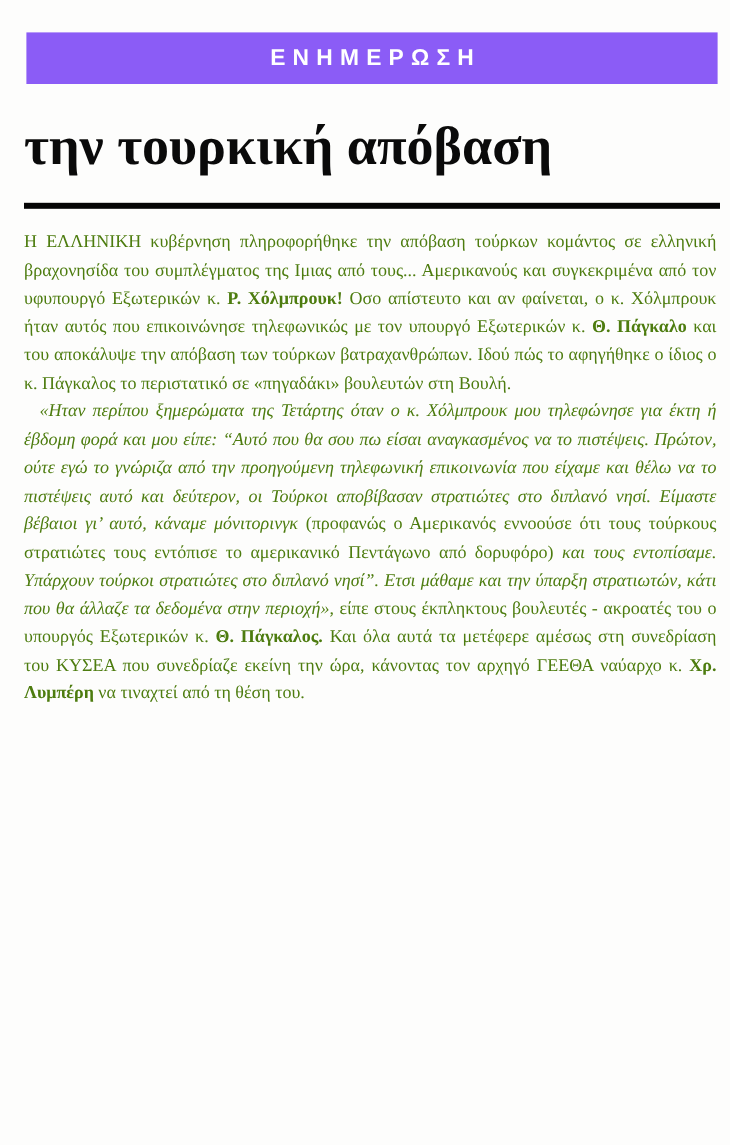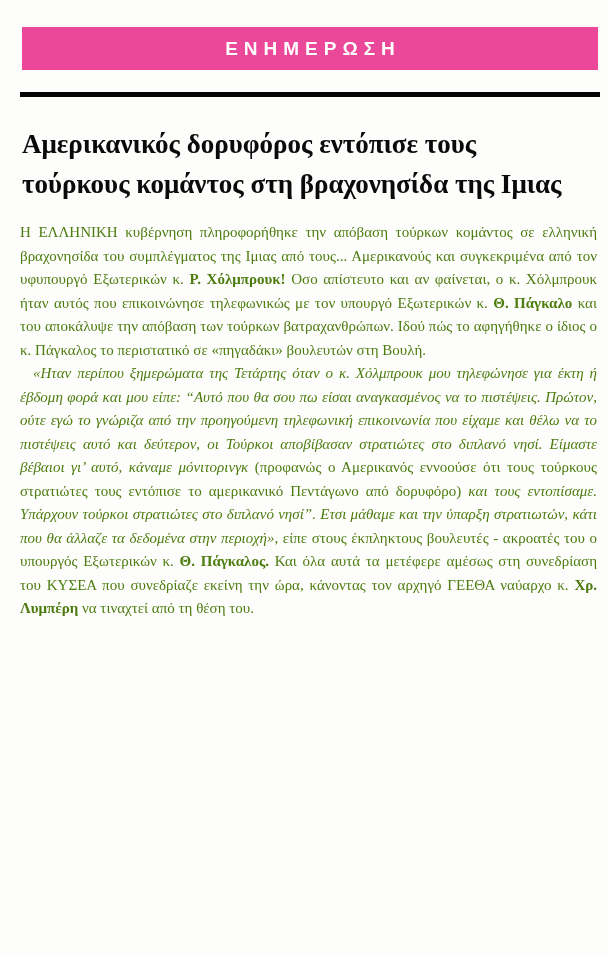--- a/index.html
+++ b/index.html
@@ -11,21 +11,21 @@
     color: #0d0d0d;
     overflow: hidden;
     font-family: "Liberation Serif", "DejaVu Serif", serif;
   }
   .page { width: 608px; height: 954px; position: relative; }
 
   .banner {
     margin: 27px 10px 0 22px;
     width: 576px;
     height: 43px;
-    background: #ec4899;
+    background: #8b5cf6;
     display: flex;
     align-items: center;
     justify-content: center;
   }
   .banner-label {
     font-family: "Liberation Sans", "DejaVu Sans", sans-serif;
     font-weight: bold;
     font-size: 19px;
     letter-spacing: 6px;
     color: #ffffff;
@@ -76,27 +76,24 @@
 </head>
 <body>
 
 <div class="page">
 
   <div class="banner">
     <span class="banner-label">ΕΝΗΜΕΡΩΣΗ</span>
   </div>
 
   <h1 class="headline">
+    <span class="headline-line">την τουρκική απόβαση</span>
   </h1>
 
   <div class="divider"></div>
 
-  <h2 class="subheadline">
-    <span class="subheadline-line">Αμερικανικός δορυφόρος εντόπισε τους</span>
-    <span class="subheadline-line">τούρκους κομάντος στη βραχονησίδα της Ιμιας</span>
-  </h2>
 
   <div class="article">
     <p class="para"><span class="run run-regular">Η ΕΛΛΗΝΙΚΗ κυβέρνηση πληροφορήθηκε την απόβαση τούρ­κων κομάντος σε ελληνική βραχονησίδα του συμπλέγματος της Ιμιας από τους... Αμερικανούς και συγκεκριμένα από τον υφυ­πουργό Εξωτερικών κ. </span><span class="run run-bold">Ρ. Χόλμπρουκ!</span><span class="run run-regular"> Οσο απίστευτο και αν φαίνεται, ο κ. Χόλμπρουκ ήταν αυτός που επικοινώνησε τηλε­φωνικώς με τον υπουργό Εξωτερικών κ. </span><span class="run run-bold">Θ. Πάγκαλο</span><span class="run run-regular"> και του αποκάλυψε την απόβαση των τούρκων βατραχανθρώπων. Ιδού πώς το αφηγήθηκε ο ίδιος ο κ. Πάγκαλος το περιστατικό σε «πηγαδάκι» βουλευτών στη Βουλή.</span></p>
     <p class="para indent"><span class="run run-italic">«Ηταν περίπου ξημερώματα της Τετάρτης όταν ο κ. Χόλ­μπρουκ μου τηλεφώνησε για έκτη ή έβδομη φορά και μου εί­πε: “Αυτό που θα σου πω είσαι αναγκασμένος να το πιστέ­ψεις. Πρώτον, ούτε εγώ το γνώριζα από την προηγούμενη τη­λεφωνική επικοινωνία που είχαμε και θέλω να το πιστέψεις αυτό και δεύτερον, οι Τούρκοι αποβίβασαν στρατιώτες στο δι­πλανό νησί. Είμαστε βέβαιοι γι’ αυτό, κάναμε μόνιτορινγκ </span><span class="run run-regular">(προφανώς ο Αμερικανός εννοούσε ότι τους τούρκους στρατιώ­τες τους εντόπισε το αμερικανικό Πεντάγωνο από δορυφόρο) </span><span class="run run-italic">και τους εντοπίσαμε. Υπάρχουν τούρκοι στρατιώτες στο δι­πλανό νησί”. Ετσι μάθαμε και την ύπαρξη στρατιωτών, κάτι που θα άλλαζε τα δεδομένα στην περιοχή»</span><span class="run run-regular">, είπε στους έκπλη­κτους βουλευτές - ακροατές του ο υπουργός Εξωτερικών κ. </span><span class="run run-bold">Θ. Πάγκαλος.</span><span class="run run-regular"> Και όλα αυτά τα μετέφερε αμέσως στη συνεδρίαση του ΚΥΣΕΑ που συνεδρίαζε εκείνη την ώρα, κάνοντας τον αρχη­γό ΓΕΕΘΑ ναύαρχο κ. </span><span class="run run-bold">Χρ. Λυμπέρη</span><span class="run run-regular"> να τιναχτεί από τη θέση του.</span></p>
   </div>
 
 </div>
 
 </body></html>

